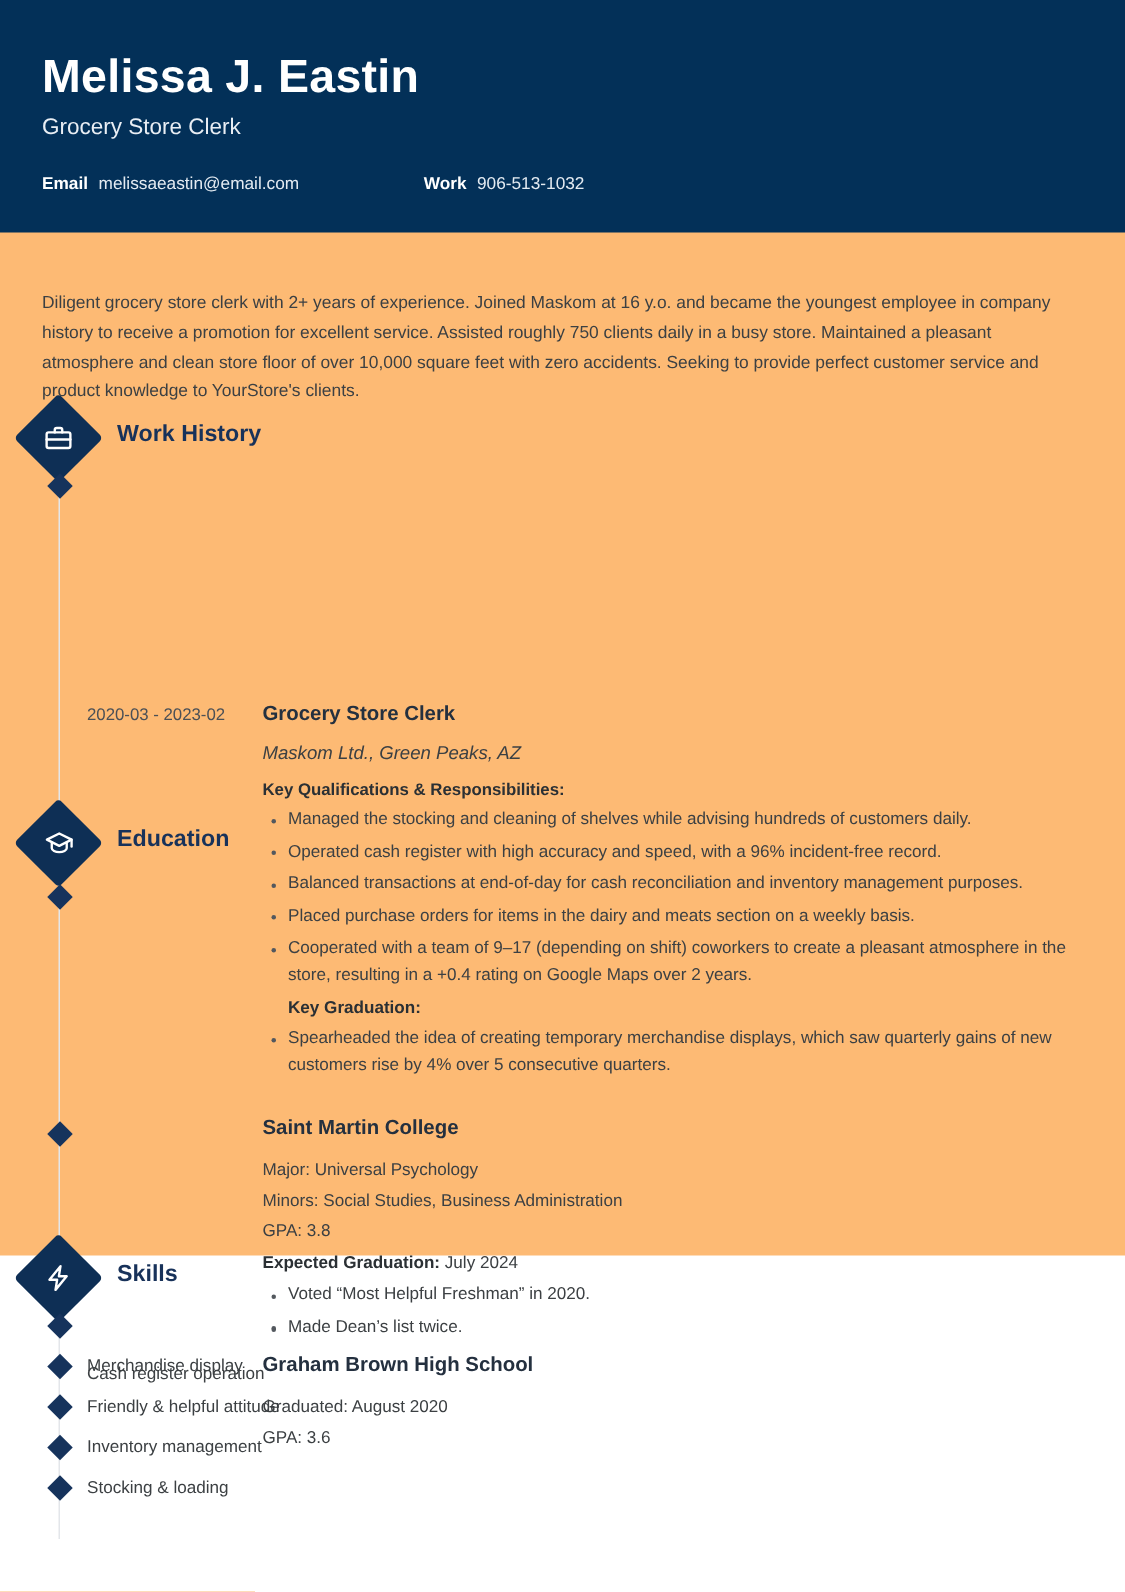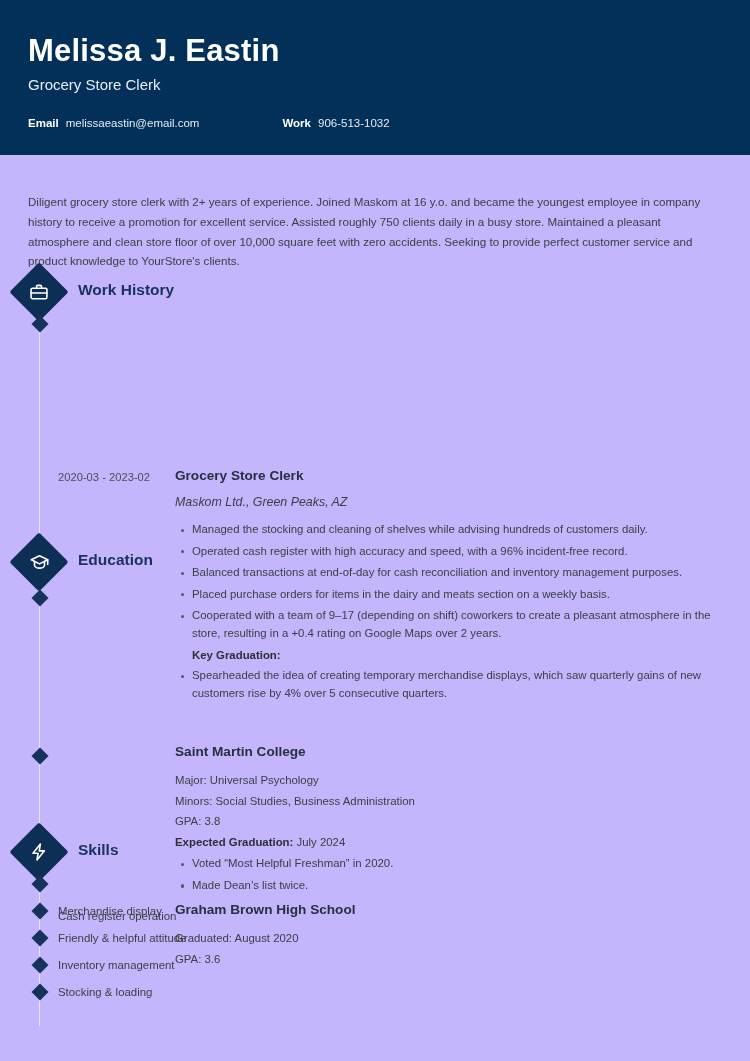--- a/index.html
+++ b/index.html
@@ -4,21 +4,21 @@
 <style>
   html, body { margin:0; padding:0; }
   body {
     width:750px; height:1061px;
     background:#ffffff;
     font-family:"Liberation Sans", sans-serif;
     color:#3c4043;
     overflow:hidden;
     position:relative;
   }
-  .page { width:750px; height:1061px; position:relative; background:#c4b5fd; }
+  .page { width:750px; height:837px; position:relative; background:#fdba74; }
 
   
   .header {
     background:#033058;
     height:155px;
     padding:0 28px;
     box-sizing:border-box;
     position:relative;
   }
   .name {
@@ -196,20 +196,21 @@
     <div class="sec-title">Work History</div>
   </div>
 
   <div class="rail-dot" style="top:318px;"></div>
 
   <div class="entry">
     <div class="entry-date" style="top:316px;">2020-03  - 2023-02</div>
     <div class="entry-body" style="top:313px;">
       <div class="entry-title">Grocery Store Clerk</div>
       <div class="entry-sub">Maskom Ltd., Green Peaks, AZ</div>
+      <div class="entry-kicker">Key Qualifications &amp; Responsibilities:</div>
       <ul class="bullets">
         <li>Managed the stocking and cleaning of shelves while advising hundreds of customers daily.</li>
         <li>Operated cash register with high accuracy and speed, with a 96% incident-free record.</li>
         <li>Balanced transactions at end-of-day for cash reconciliation and inventory management purposes.</li>
         <li>Placed purchase orders for items in the dairy and meats section on a weekly basis.</li>
         <li>Cooperated with a team of 9–17 (depending on shift) coworkers to create a pleasant atmosphere in the store, resulting in a +0.4 rating on Google Maps over 2 years.</li>
       </ul>
       <div class="inline-kicker" style="padding-left:17px;">Key Graduation:</div>
       <ul class="bullets">
         <li>Spearheaded the idea of creating temporary merchandise displays, which saw quarterly gains of new customers rise by 4% over 5 consecutive quarters.</li>

